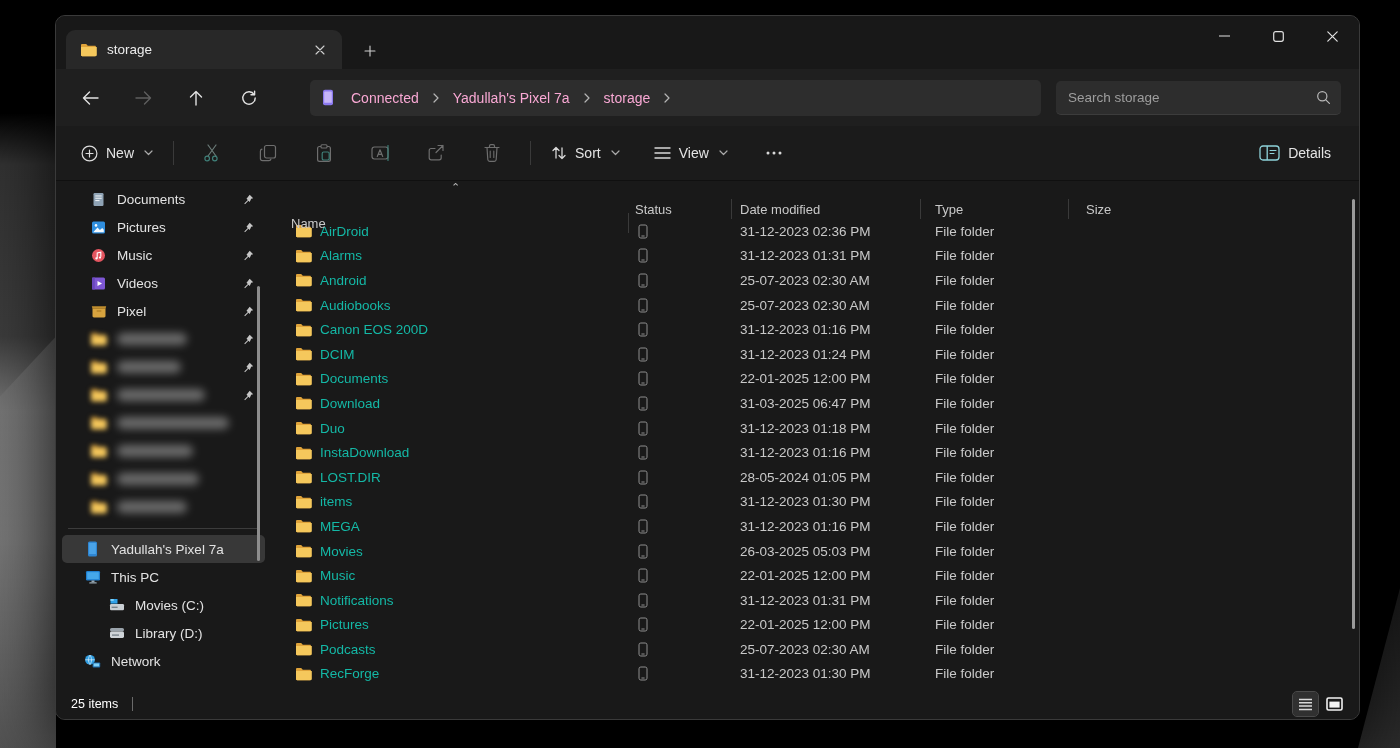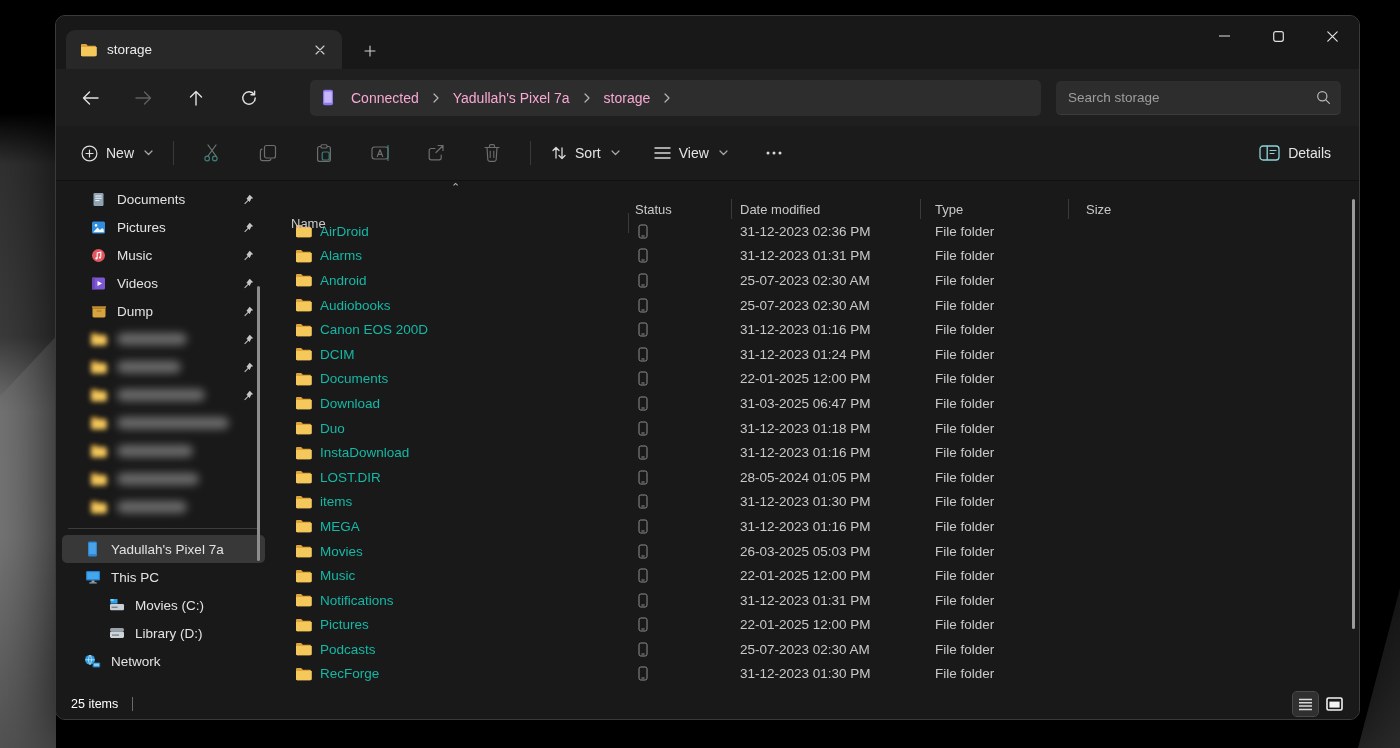--- a/index.html
+++ b/index.html
@@ -388,21 +388,21 @@
   </div>
 
   <div class="side-item">
     <span class="side-icon">
                 <svg width="16" height="14" viewBox="0 0 16 14">
                   <path d="M1.5 4.5h13V12c0 .8-.6 1.4-1.4 1.4H2.9c-.8 0-1.4-.6-1.4-1.4z" fill="#d8a43f"></path>
                   <path d="M.8 2.2h14.4l-.7 2.6H1.5z" fill="#c08e2e"></path>
                   <rect x="5.5" y="6.2" width="5" height="1.6" rx=".8" fill="#b5842a"></rect>
                 </svg>
               </span>
-    <span class="side-label">Dump</span>
+    <span class="side-label">Pixel</span>
     <span class="pin">
                 <svg width="11" height="11" viewBox="0 0 11 11">
                   <path d="M6.7.8l3.5 3.5-2 .5-1.5 3.2-1.3-1.3L2 10.2l-.7-.7 3.5-3.4-1.3-1.3L6.7.8z" fill="#c6c6c6"></path>
                 </svg>
               </span>
   </div>
 
   <div class="side-item redacted">
     <span class="side-icon">
                 <svg width="17" height="14" viewBox="0 0 17 14">

